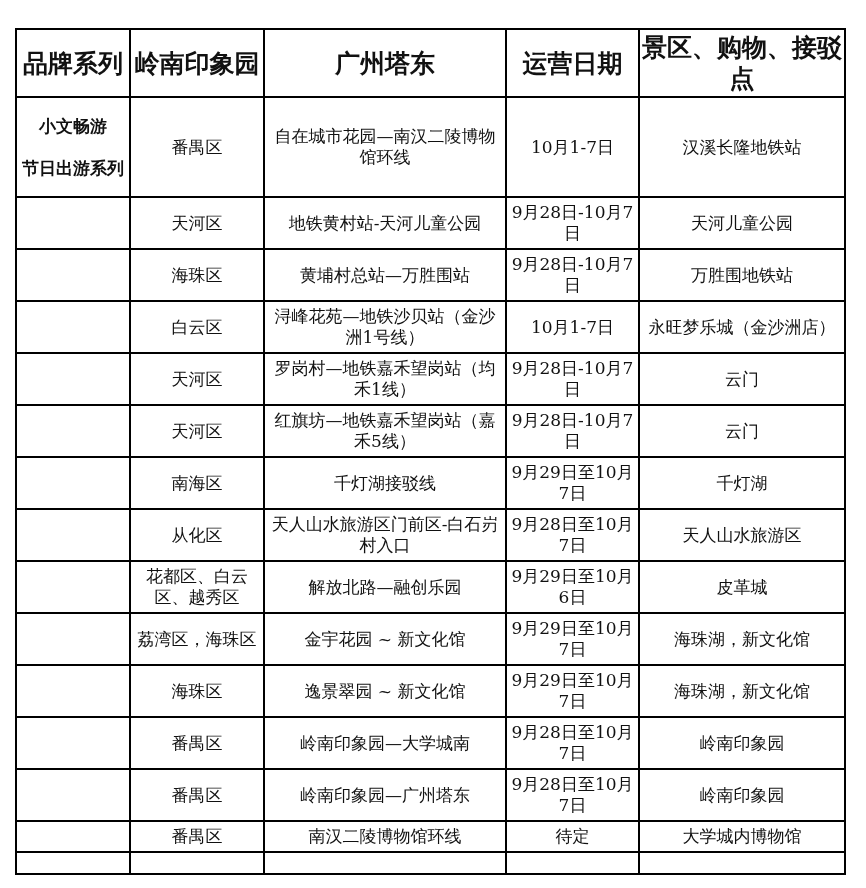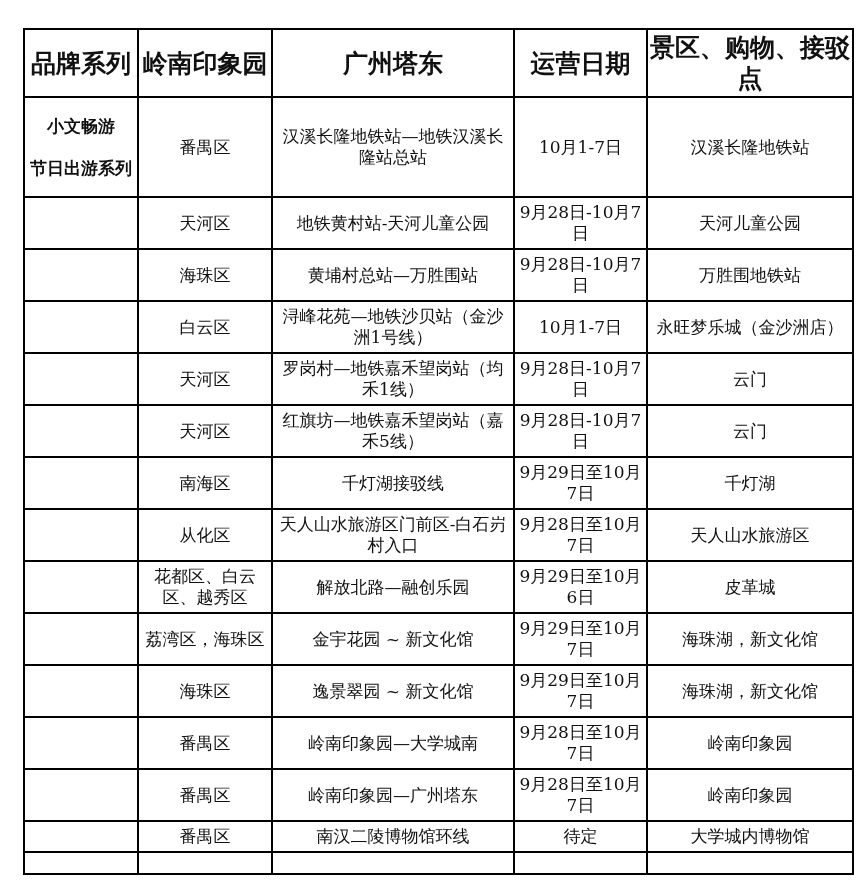--- a/index.html
+++ b/index.html
@@ -1,19 +1,19 @@
 <!DOCTYPE html>
 <html><head>
 <meta charset="utf-8">
 <style>
   html, body { margin: 0; padding: 0; background: #ffffff; }
   body { width: 866px; height: 888px; overflow: hidden; position: relative;
          font-family: "DejaVu Serif", "Liberation Serif", serif; color: #111; }
   table.routes {
-    position: absolute; left: 23px; top: 28px;
+    position: absolute; left: 15px; top: 28px;
     border-collapse: collapse; table-layout: fixed;
     width: 829px;
     padding-left: 20px;
   }
   table.routes col.c1 { width: 114px; }
   table.routes col.c2 { width: 134px; }
   table.routes col.c3 { width: 242px; }
   table.routes col.c4 { width: 133px; }
   table.routes col.c5 { width: 206px; }
   table.routes th, table.routes td {
@@ -55,21 +55,21 @@
     </tr>
   </thead>
   <tbody>
     <tr class="first">
       <td>
         <span class="brand-block">小文畅游</span>
         <span class="brand-gap"></span>
         <span class="brand-block">节日出游系列</span>
       </td>
       <td>番禺区</td>
-      <td>汉溪长隆地铁站—地铁汉溪长隆站总站</td>
+      <td>自在城市花园—南汉二陵博物馆环线</td>
       <td>10月1-7日</td>
       <td>汉溪长隆地铁站</td>
     </tr>
     <tr>
       <td></td>
       <td>天河区</td>
       <td>地铁黄村站-天河儿童公园</td>
       <td>9月28日-10月7日</td>
       <td>天河儿童公园</td>
     </tr>

